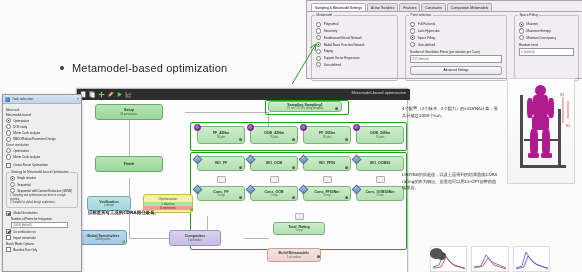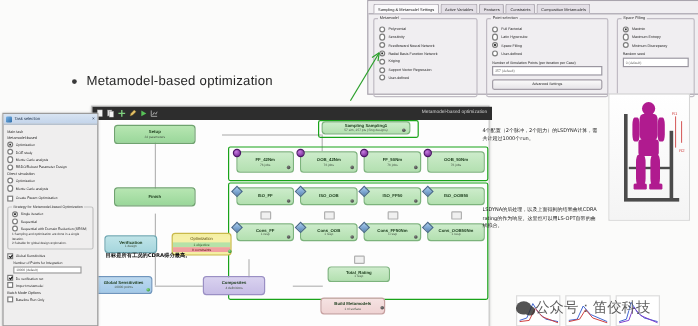--- a/index.html
+++ b/index.html
@@ -540,14 +540,13 @@
   <div class="thumb">
     <svg width="36" height="24">
         <path d="M2 21 L8 19 L12 5 L17 13 L23 18 L34 21" stroke="#3a5fcd" stroke-width=".8" fill="none"></path>
         <path d="M2 22 L10 20 L14 9 L20 16 L34 22" stroke="#7a3acd" stroke-width=".8" fill="none"></path>
       </svg>
   </div>
 </div>
 
 <div class="abs" id="watermark">
   <span id="wechat-ico"></span>
-  <span>公众号：笛佼科技</span>
 </div>
 
 </body></html>

